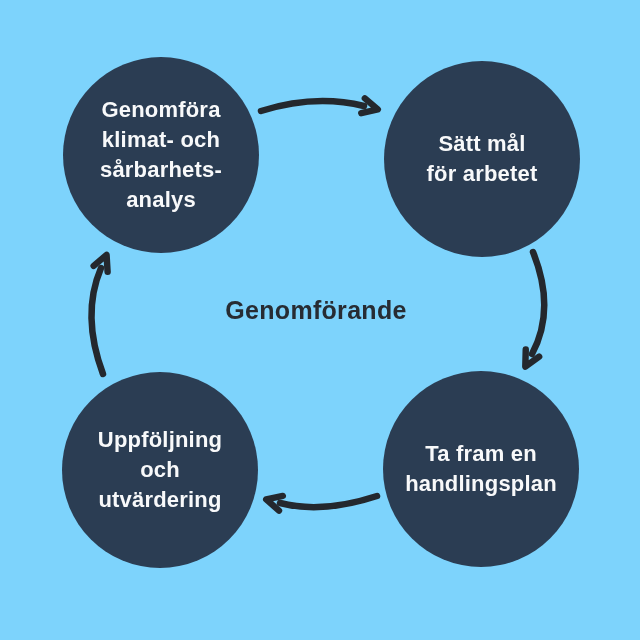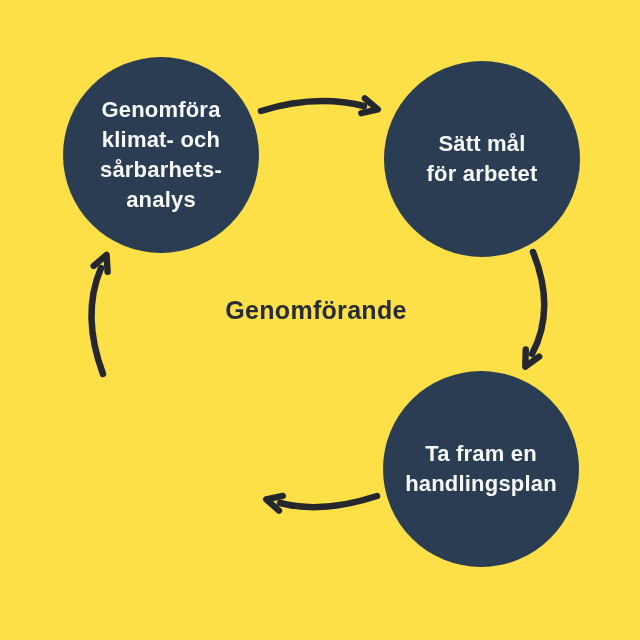--- a/index.html
+++ b/index.html
@@ -56,21 +56,21 @@
     text-align: center;
     font-weight: bold;
     font-size: 25px;
     letter-spacing: 0.3px;
     transform: translateX(-4px);
   }
 </style>
 </head>
 <body>
 
-<div class="stage" style="background-color: #fde047;">
+<div class="stage" style="background-color: #7dd3fc;">
 
   <svg class="arrows" viewBox="0 0 640 640">
     <defs>
       <marker id="arrowhead" viewBox="0 0 12 12" refX="2.5" refY="6" markerWidth="3.5" markerHeight="3.5" orient="auto">
         <path d="M2,2 L10,6 L2,10" fill="none" stroke-width="3.4" stroke-linecap="round" stroke-linejoin="round" stroke="#24282e"></path>
       </marker>
     </defs>
 
     <path class="arrow" d="M 261 111 Q 315 94 364 106" marker-end="url(#arrowhead)" stroke="#24282e"></path>
 
@@ -91,16 +91,21 @@
   <div class="node node-tr" style="background-color: rgb(43, 61, 83);">
     <span class="node-label" style="color: rgb(248, 249, 250);">Sätt mål
 för arbetet</span>
   </div>
 
   <div class="node node-br" style="background-color: rgb(43, 61, 83);">
     <span class="node-label" style="color: rgb(248, 249, 250);">Ta fram en
 handlingsplan</span>
   </div>
 
+  <div class="node node-bl" style="background-color: rgb(43, 61, 83);">
+    <span class="node-label" style="color: rgb(248, 249, 250);">Uppföljning
+och
+utvärdering</span>
+  </div>
 
   <div class="center-label" style="color: rgb(39, 44, 51);">Genomförande</div>
 
 </div>
 
 </body></html>

